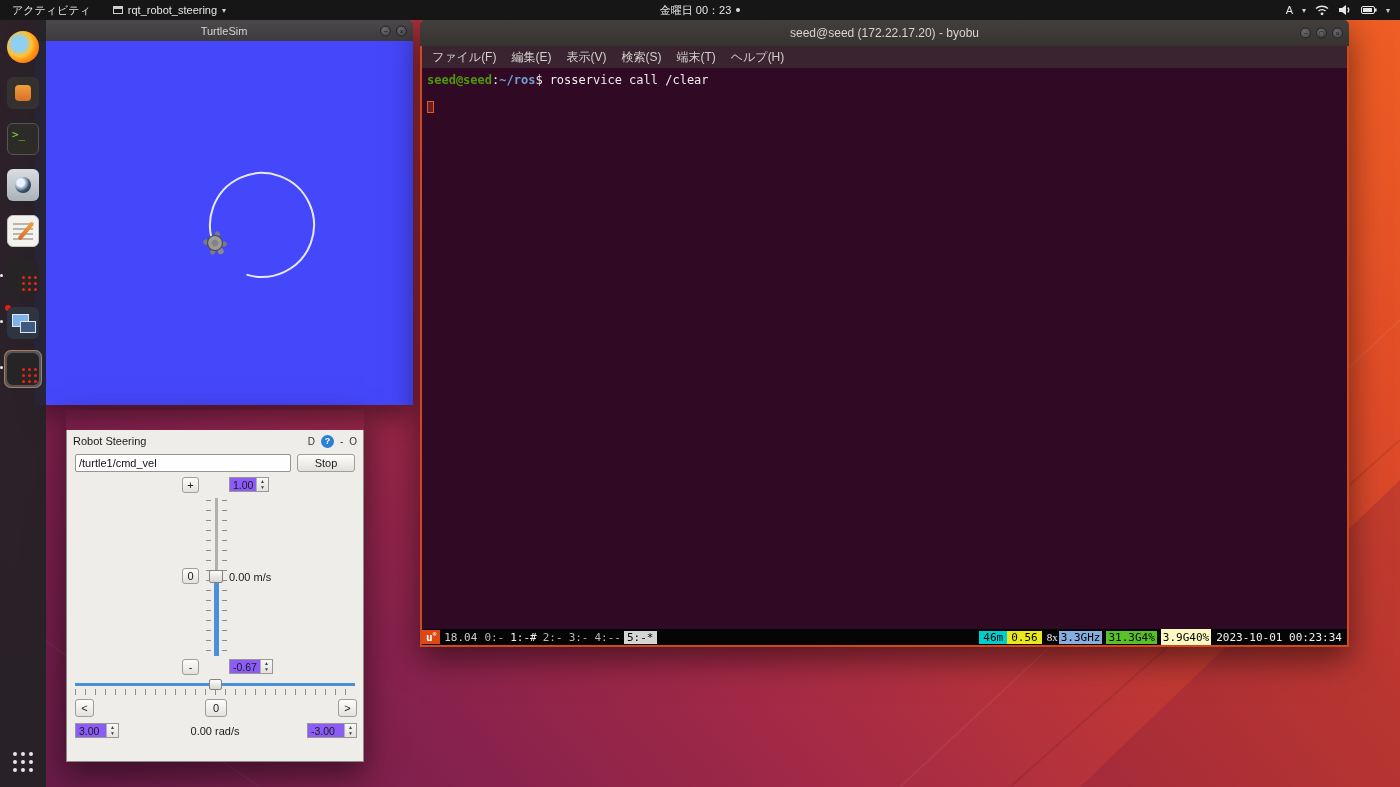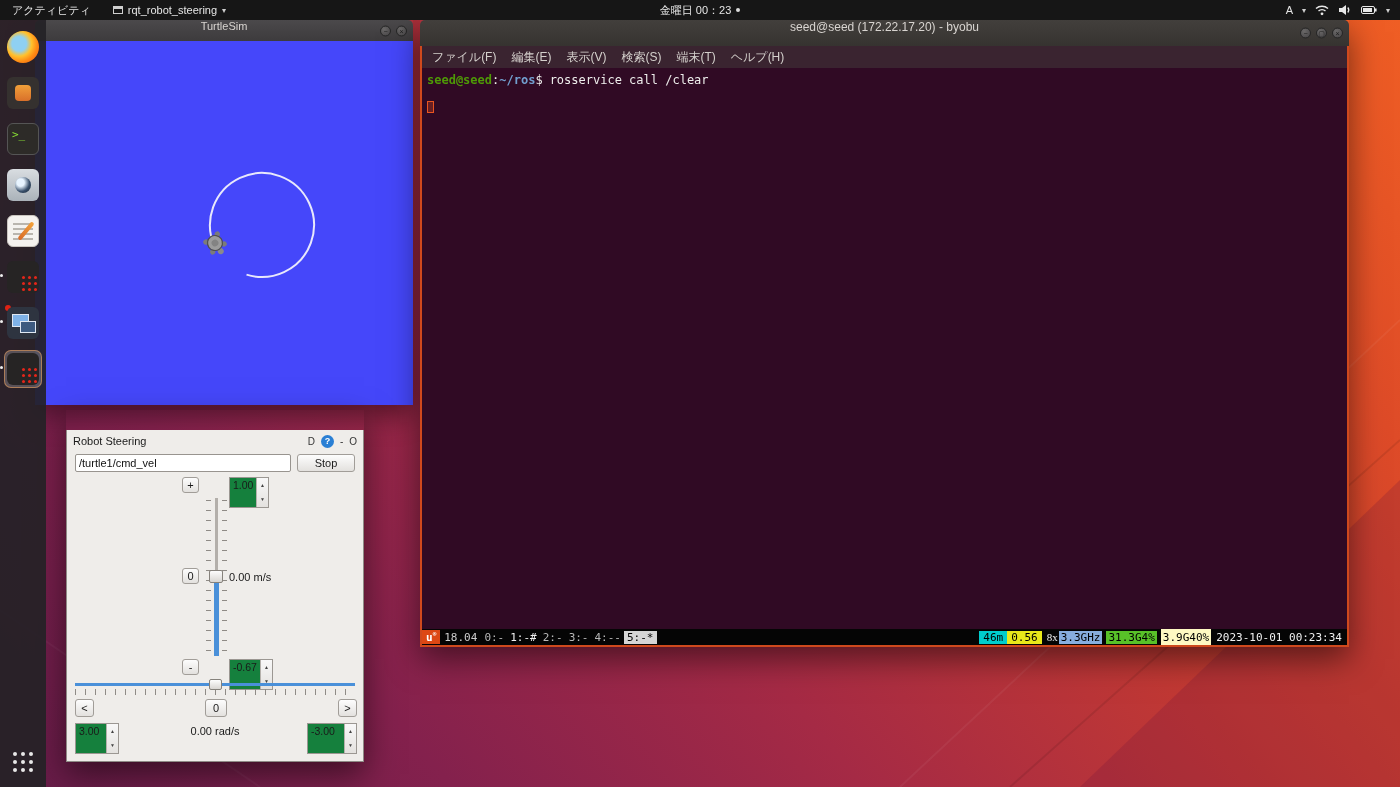--- a/index.html
+++ b/index.html
@@ -55,21 +55,21 @@
   .ic-remote { background:#2e3440; } .ic-remote::before { content:""; position:absolute; left:5px; top:7px;
       width:15px; height:11px; background:#7fb2e8; border:1px solid #dfe7f2; }
   .ic-remote::after { content:""; position:absolute; left:13px; top:14px; width:14px; height:10px;
       background:#3d5a80; border:1px solid #dfe7f2; }
   .show-apps { margin-top:auto; margin-bottom:10px; width:38px; height:30px; display:flex; align-items:center; justify-content:center; }
   .grid-dots { width:4px; height:4px; border-radius:50%; background:#e8e8e8; position:relative; left:-8px; top:-8px;
       box-shadow:8px 0 0 #e8e8e8, 16px 0 0 #e8e8e8, 0 8px 0 #e8e8e8, 8px 8px 0 #e8e8e8, 16px 8px 0 #e8e8e8,
                  0 16px 0 #e8e8e8, 8px 16px 0 #e8e8e8, 16px 16px 0 #e8e8e8; }
 
   
-  .titlebar { display:flex; justify-content:center; position:relative;
+  .titlebar { display:flex; align-items:center; justify-content:center; position:relative;
       background:linear-gradient(#4b494b,#3d3b3d); color:#d8d4d0; border-radius:5px 5px 0 0; }
   .tb-buttons { position:absolute; right:6px; top:50%; transform:translateY(-50%); display:flex; gap:5px; }
   .wbtn { width:11px; height:11px; border-radius:50%; background:radial-gradient(circle at 35% 30%, #6a6868, #454345);
       border:1px solid #262626; color:#1c1c1c; font-size:7px; line-height:9px; text-align:center; }
   .wbtn.orange { background:radial-gradient(circle at 35% 30%, #f07b4a, #d84817); border-color:#8c2c0c; color:#fff; }
 
   
   .turtlesim { position:absolute; left:35px; top:20px; width:378px; height:385px; z-index:10;
       box-shadow:0 10px 26px rgba(0,0,0,0.45); }
   .turtlesim .titlebar { height:21px; font-size:11px; }
@@ -119,21 +119,21 @@
   .dh-btns { margin-left:auto; display:flex; align-items:center; gap:6px; font-size:10px; color:#333; }
   .help-btn { width:13px; height:13px; border-radius:50%; background:#2a7fd4; color:#fff; font-size:9px;
       font-weight:bold; text-align:center; line-height:13px; }
   .topic-row { position:absolute; left:8px; right:8px; top:24px; height:18px; display:flex; gap:6px; }
   .topic-input { flex:1; height:18px; background:#fff; border:1px solid #98948f; border-radius:2px;
       font-size:11px; padding-left:3px; font-family:"Liberation Sans",sans-serif; color:#111; }
   .qbtn { background:linear-gradient(#fdfdfd,#e3e1de); border:1px solid #a19d98; border-radius:3px;
       font-size:11px; color:#1a1a1a; display:flex; align-items:center; justify-content:center; }
   .stop-btn { width:58px; height:18px; }
   .sqbtn { position:absolute; width:17px; height:16px; }
-  .spinbox { position:absolute; height:31px; background:#15803d; border:1px solid #9b9792; display:flex; }
+  .spinbox { position:absolute; height:15px; background:#8b5cf6; border:1px solid #9b9792; display:flex; }
   .sp-val { flex:1; font-size:10.5px; line-height:15px; padding-left:3px; }
   .sp-btns { width:12px; border-left:1px solid #b5b1ac; background:linear-gradient(#f8f8f8,#e4e2df);
       display:flex; flex-direction:column; align-items:center; justify-content:space-around; }
   .sp-btns span { font-size:5px; line-height:5px; color:#444; }
   .vticks { position:absolute; width:5px;
       background:repeating-linear-gradient(to bottom,#8f8b86 0 1px,transparent 1px 10px); }
   .vgroove { position:absolute; background:#b3afaa; }
   .vblue { position:absolute; background:#4a90d9; }
   .vhandle { position:absolute; background:linear-gradient(#fdfdfd,#d9d6d2); border:1px solid #86827c;
       border-radius:2px; }

